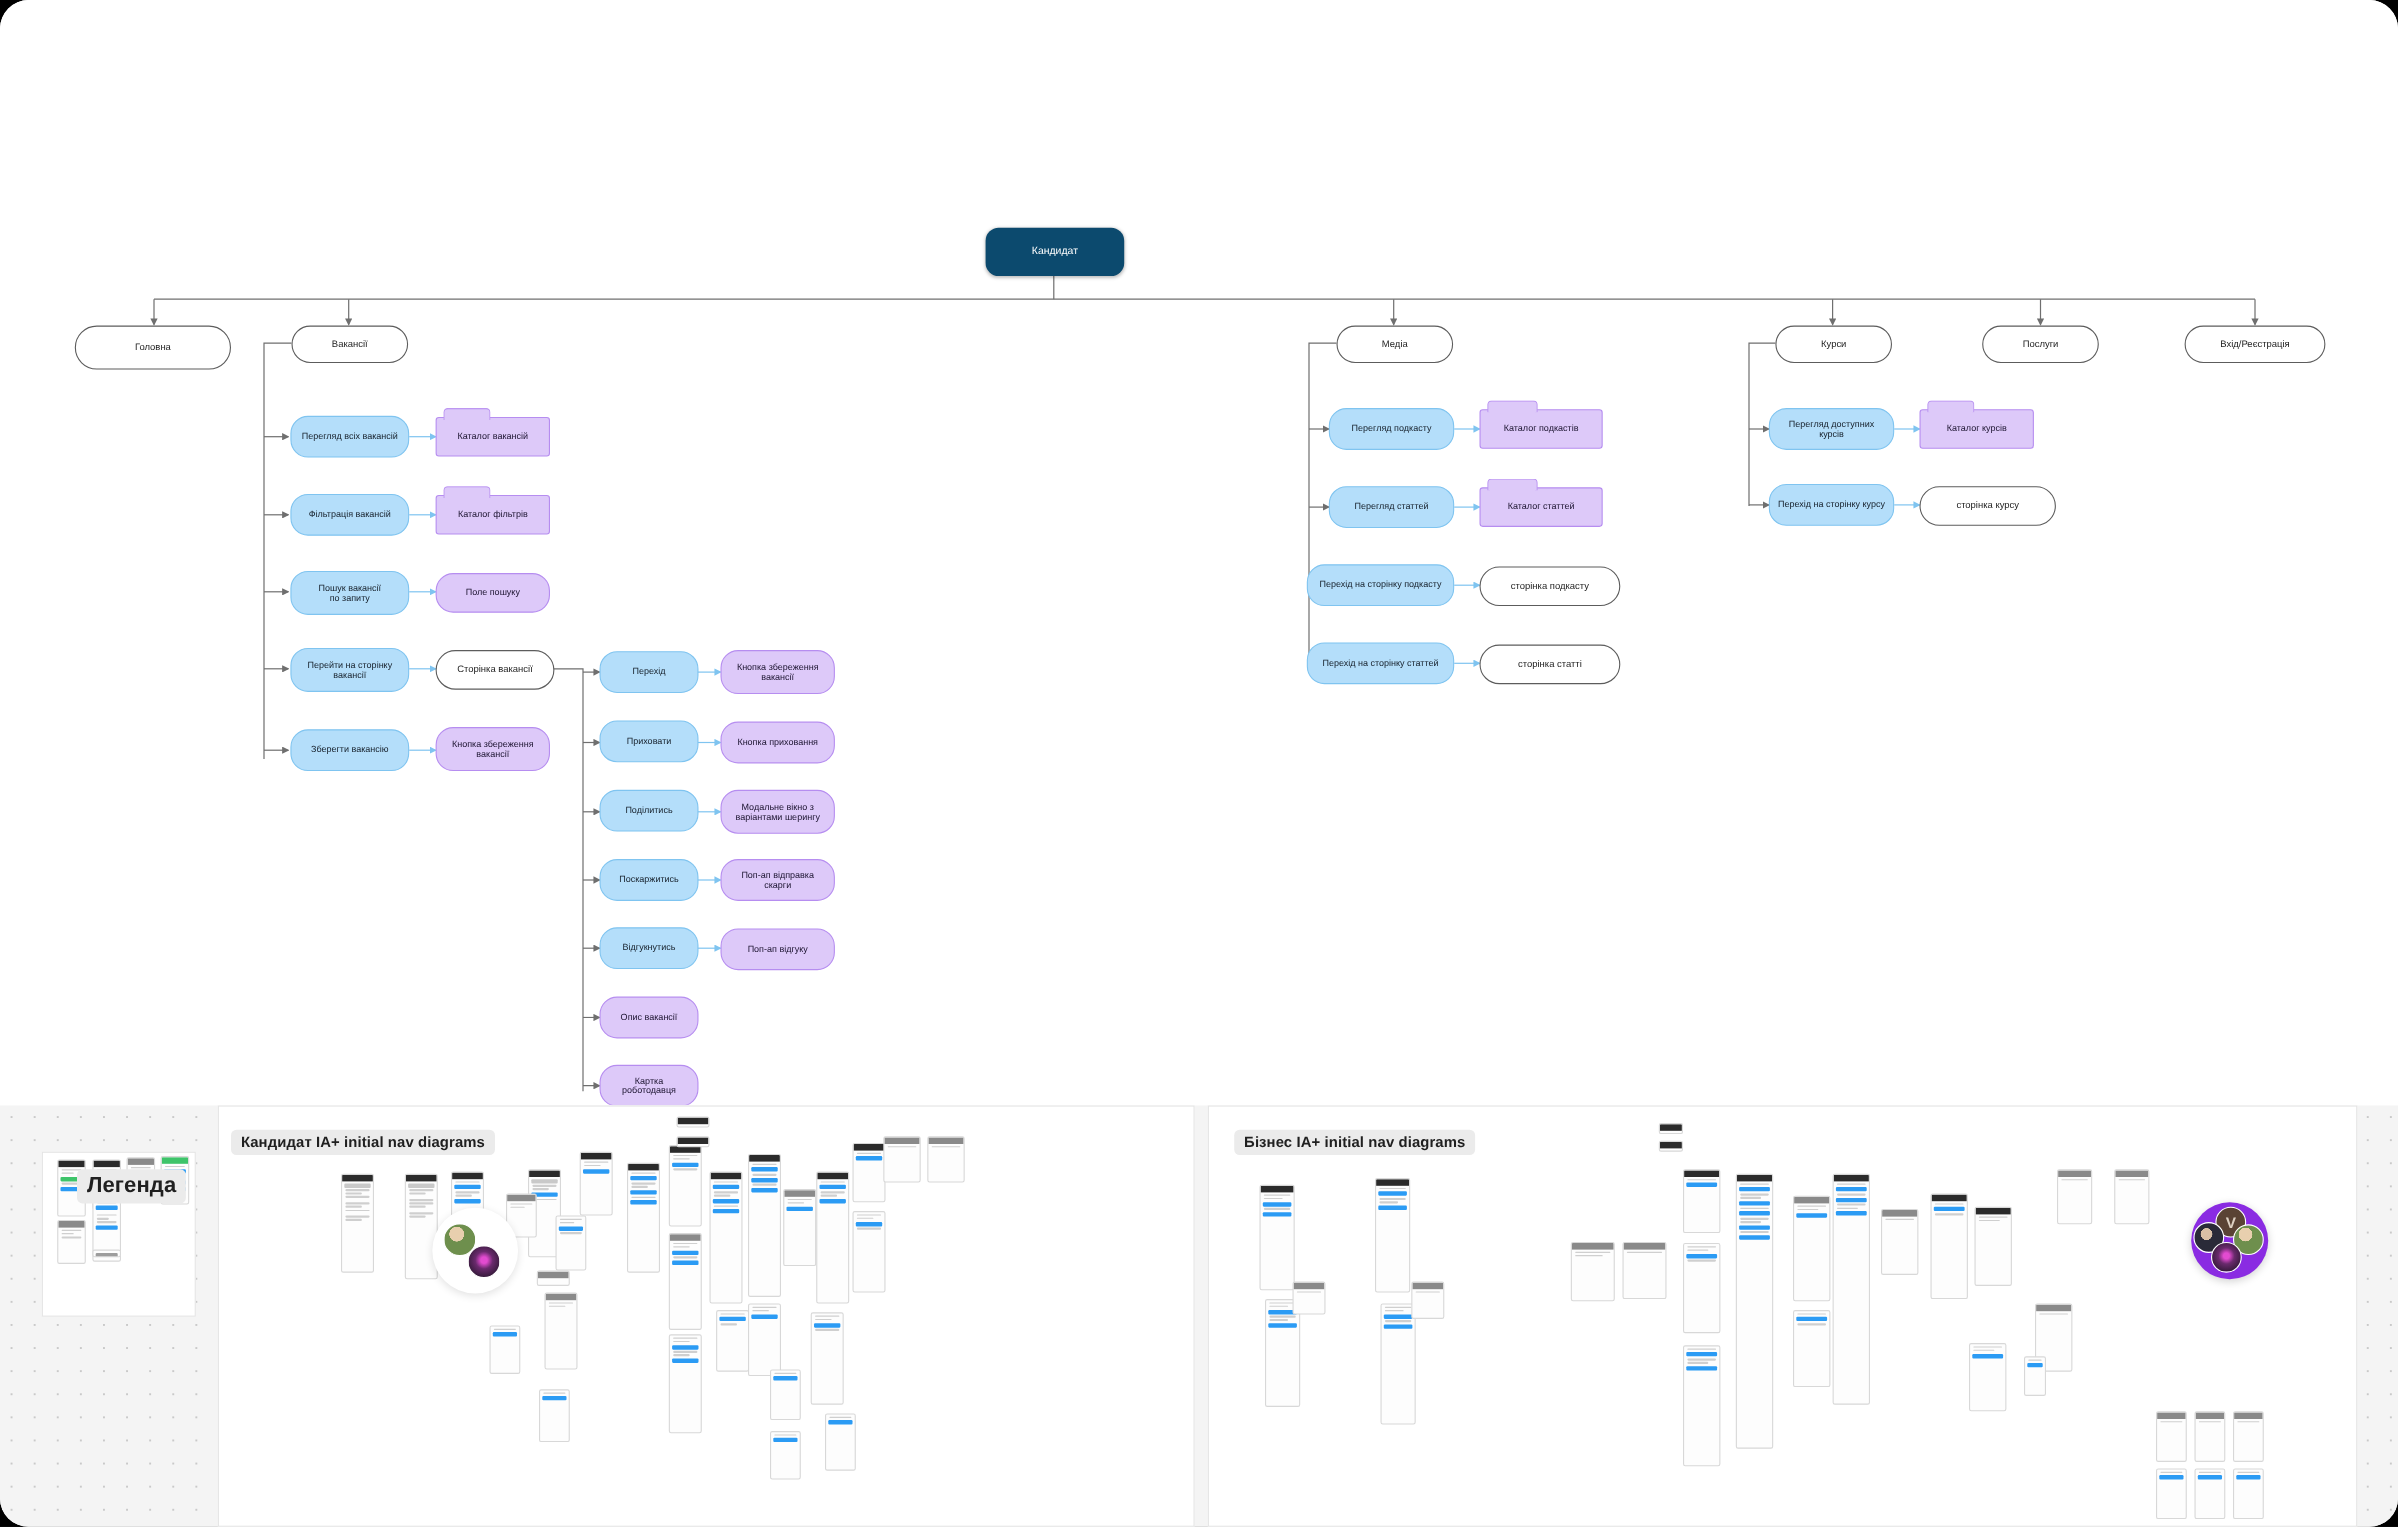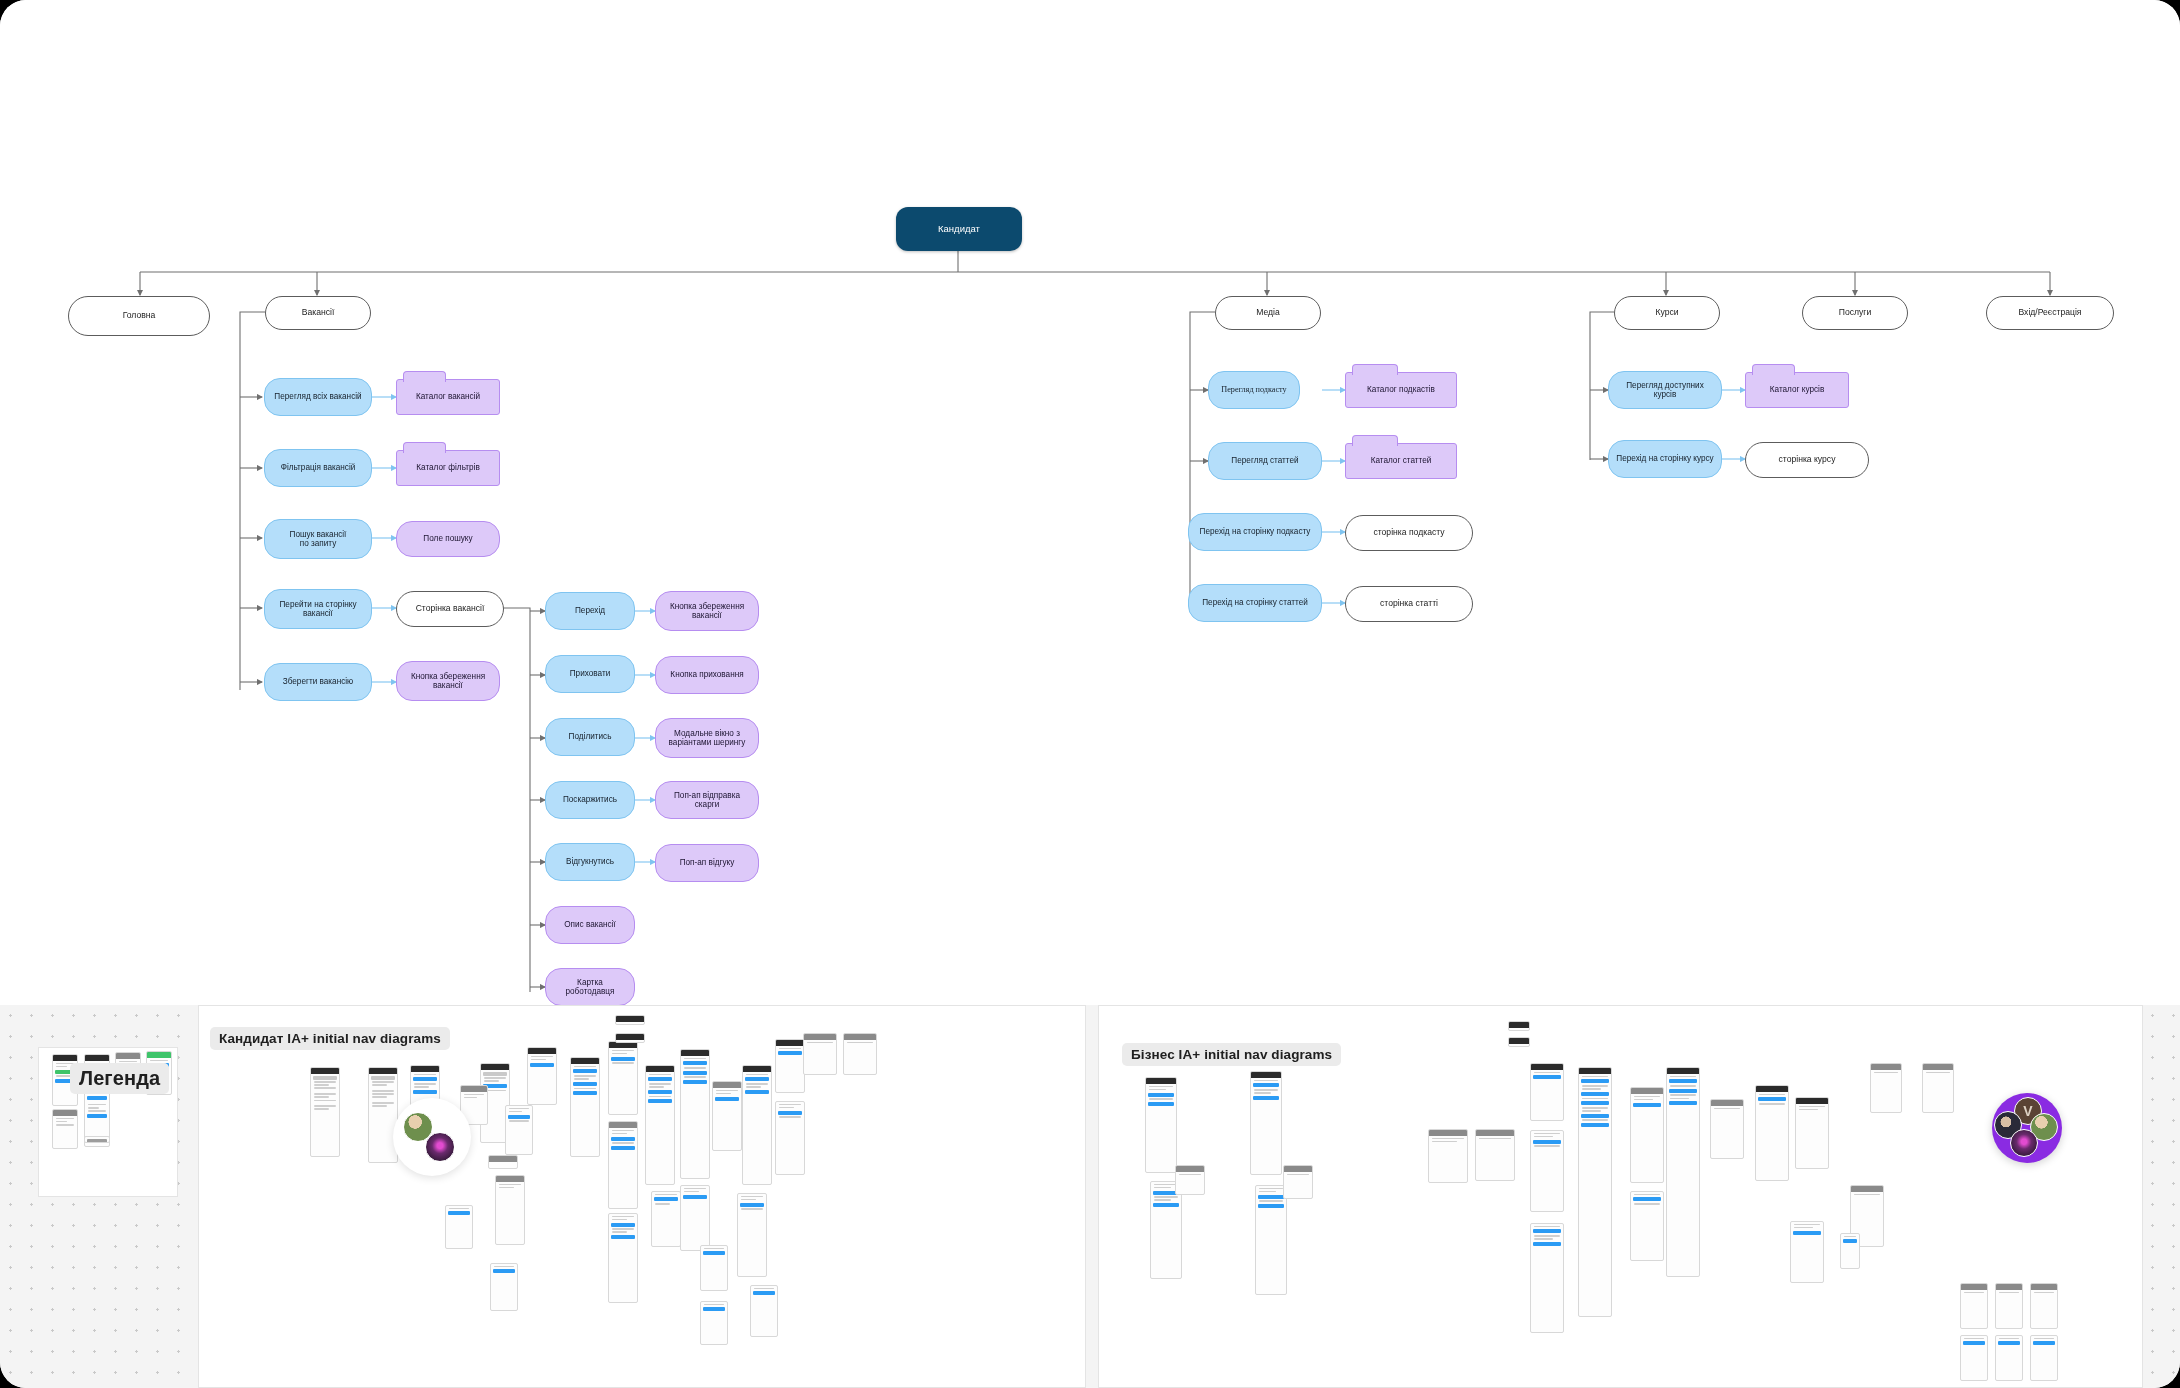--- a/index.html
+++ b/index.html
@@ -261,21 +261,21 @@
     <div class="node n-purple" style="left:545px; top:968px; width:90px; height:38px;">Картка роботодавця</div>
 
     <div class="node n-purple" style="left:655px; top:591px; width:104px; height:40px;">Кнопка збереження
 вакансії</div>
     <div class="node n-purple" style="left:655px; top:656px; width:104px; height:38px;">Кнопка приховання</div>
     <div class="node n-purple" style="left:655px; top:718px; width:104px; height:40px;">Модальне вікно з
 варіантами шерингу</div>
     <div class="node n-purple" style="left:655px; top:781px; width:104px; height:38px;">Поп-ап відправка скарги</div>
     <div class="node n-purple" style="left:655px; top:844px; width:104px; height:38px;">Поп-ап відгуку</div>
 
-    <div class="node n-blue" style="left:1208px; top:371px; width:92px; height:38px;font-family:Liberation Serif, serif;">Перегляд подкасту</div>
+    <div class="node n-blue" style="left:1208px; top:371px; width:114px; height:38px;">Перегляд подкасту</div>
     <div class="node n-blue" style="left:1208px; top:442px; width:114px; height:38px;">Перегляд статтей</div>
     <div class="node n-blue" style="left:1188px; top:513px; width:134px; height:38px;">Перехід на сторінку подкасту</div>
     <div class="node n-blue" style="left:1188px; top:584px; width:134px; height:38px;">Перехід на сторінку статтей</div>
 
     <div class="node n-folder" style="left:1345px; top:372px; width:112px; height:36px;">Каталог подкастів</div>
     <div class="node n-folder" style="left:1345px; top:443px; width:112px; height:36px;">Каталог статтей</div>
     <div class="node n-pill" style="left:1345px; top:515px; width:128px; height:36px;">сторінка подкасту</div>
     <div class="node n-pill" style="left:1345px; top:586px; width:128px; height:36px;">сторінка статті</div>
 
     <div class="node n-blue" style="left:1608px; top:371px; width:114px; height:38px;">Перегляд доступних курсів</div>
@@ -537,21 +537,21 @@
       <div class="ln"></div>
         <div class="btn"></div>
     </div>
 
     <div class="avatar-cluster" style="left:393px; top:93px; width:78px; height:78px; background:#ffffff; box-shadow:0 2px 8px rgba(0,0,0,.12);">
       <div class="av green" style="left:10px; top:14px; width:30px; height:30px;"></div>
       <div class="av dark" style="left:32px; top:34px; width:30px; height:30px;"></div>
     </div>
 
     <div class="board-card" style="left:1098px; top:0px; width:1045px; height:383px;"></div>
-    <div class="card-title" style="left:1122px; top:38px;">Бізнес IA+ initial nav diagrams</div>
+    <div class="card-title" style="left:1122px; top:22px;">Бізнес IA+ initial nav diagrams</div>
 
     <div class="mini" style="left:1145px; top:72px; width:32px; height:96px;">
       <div class="hdr"></div>
         <div class="ln"></div>
         <div class="ln sh"></div>
         <div class="btn"></div>
         <div class="ln"></div>
         <div class="btn"></div>
     </div>
     <div class="mini" style="left:1150px; top:176px; width:32px; height:98px;">

